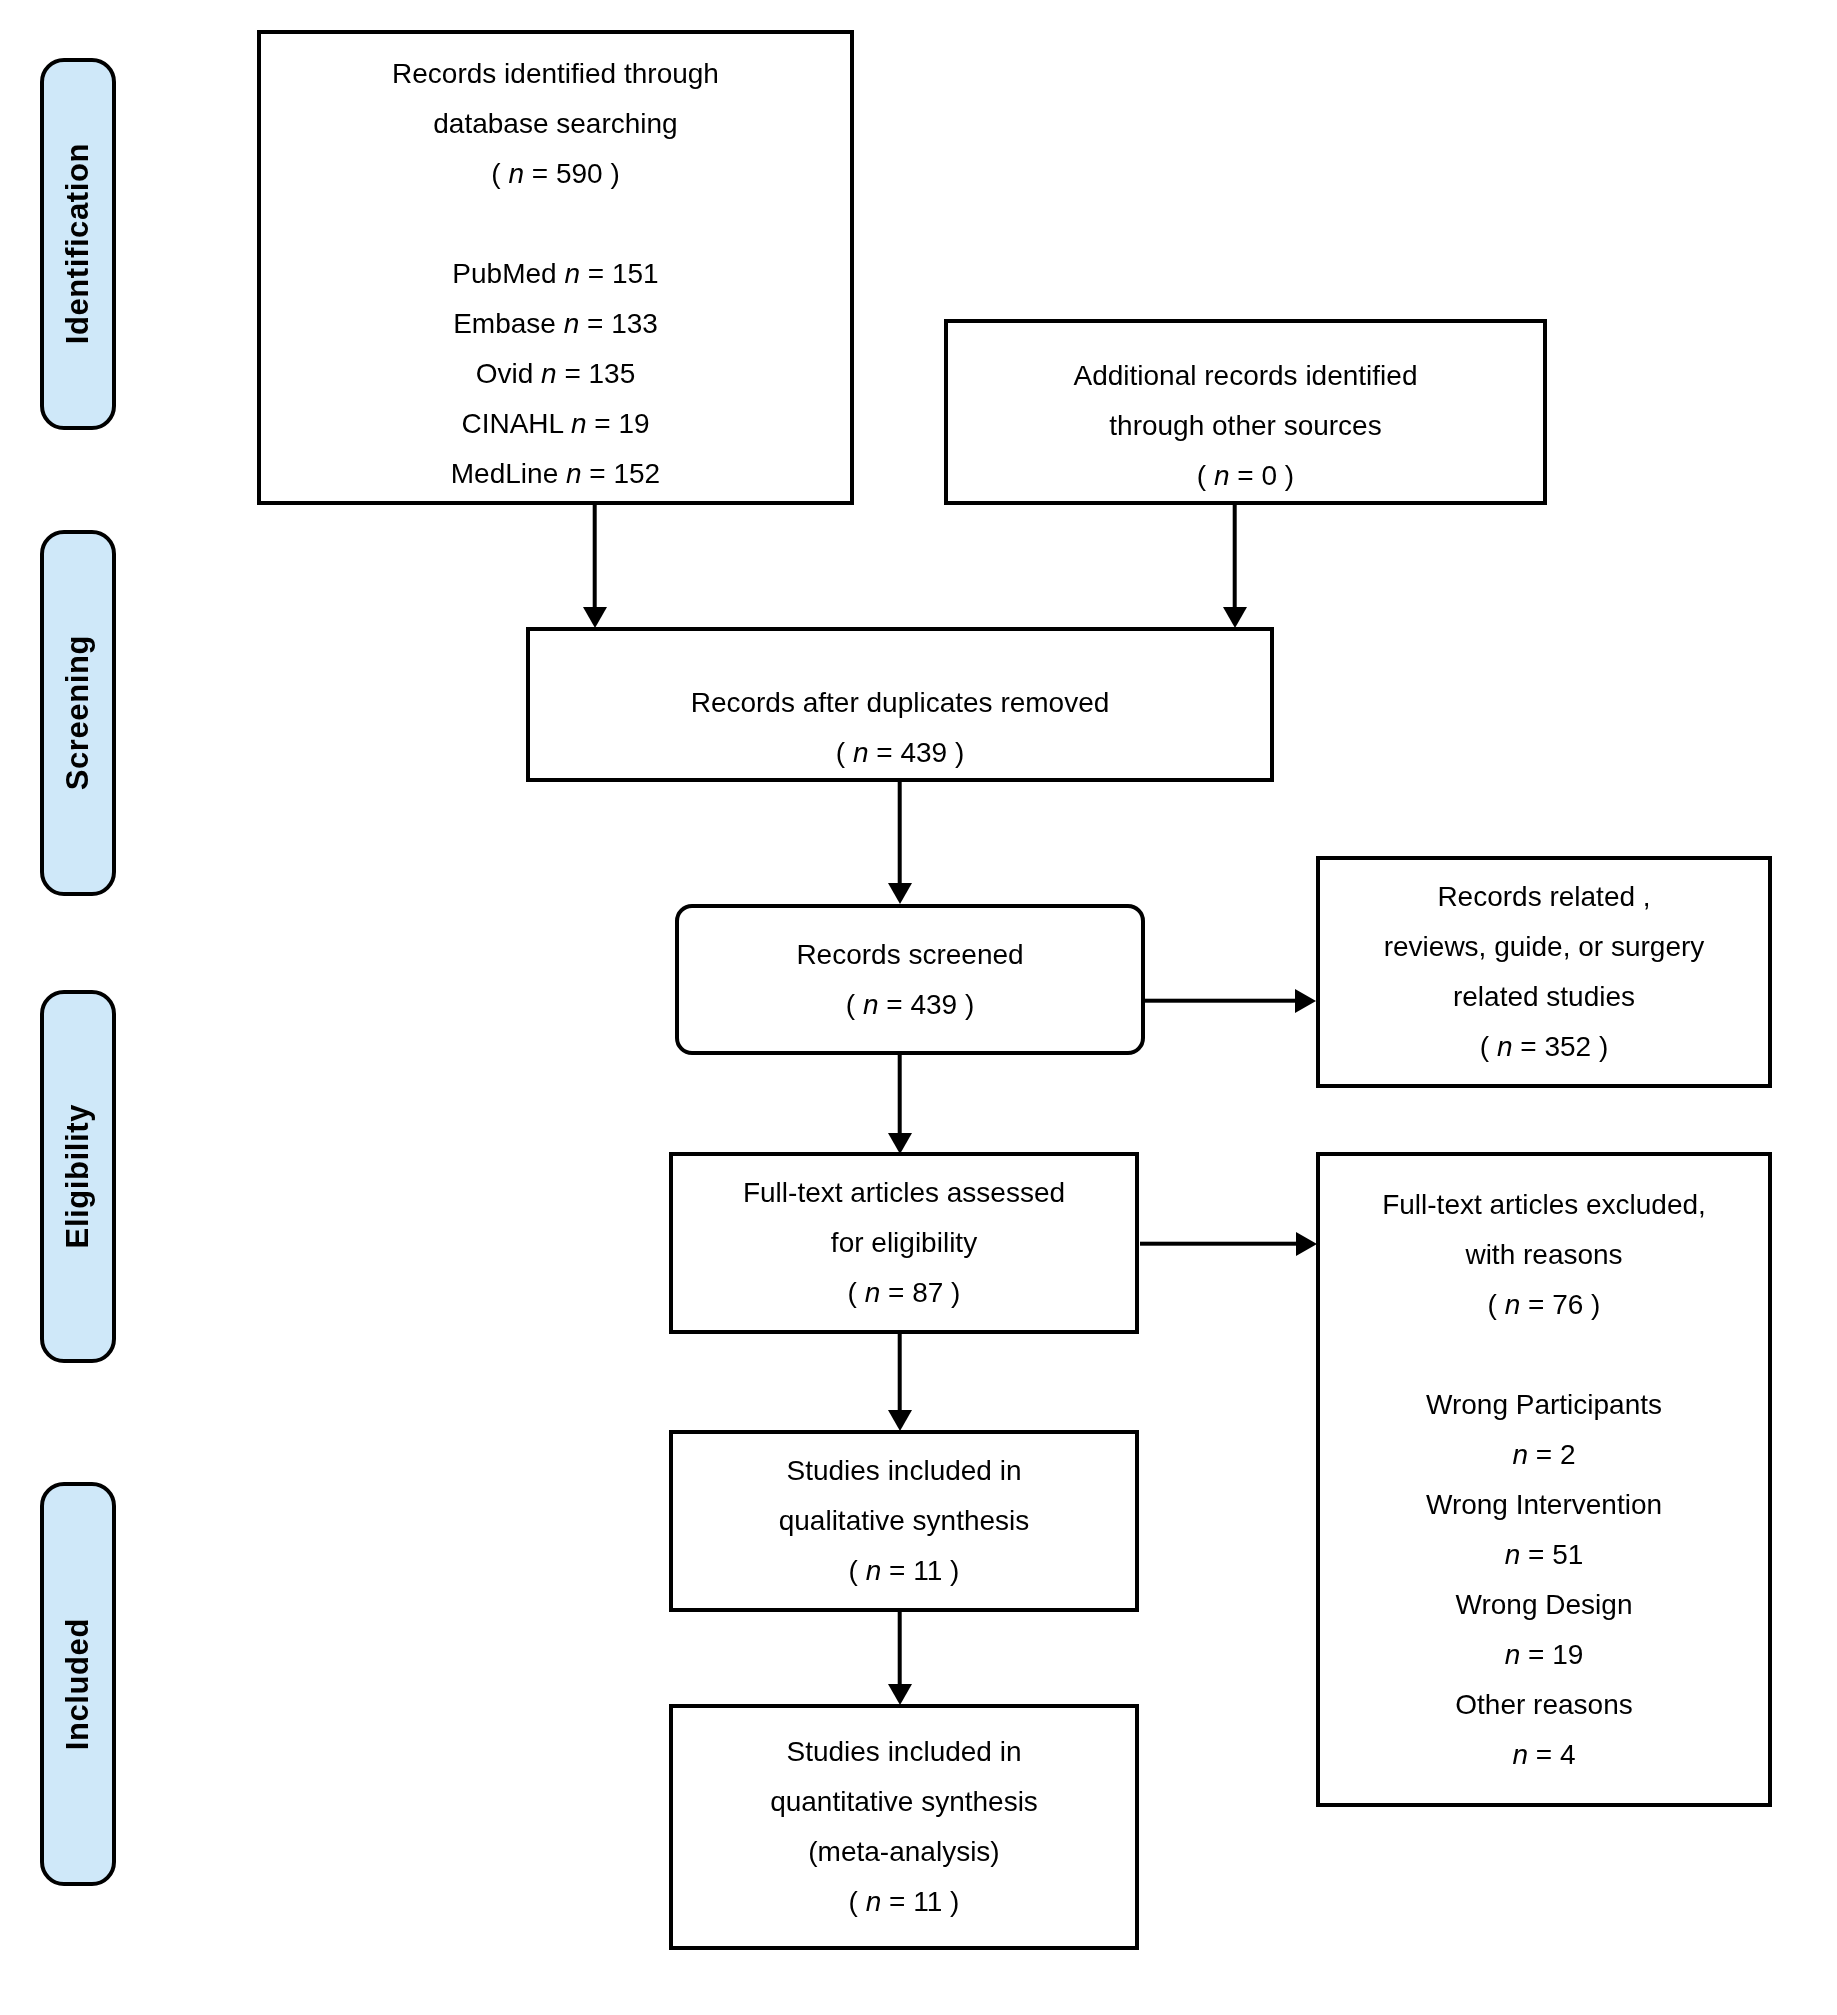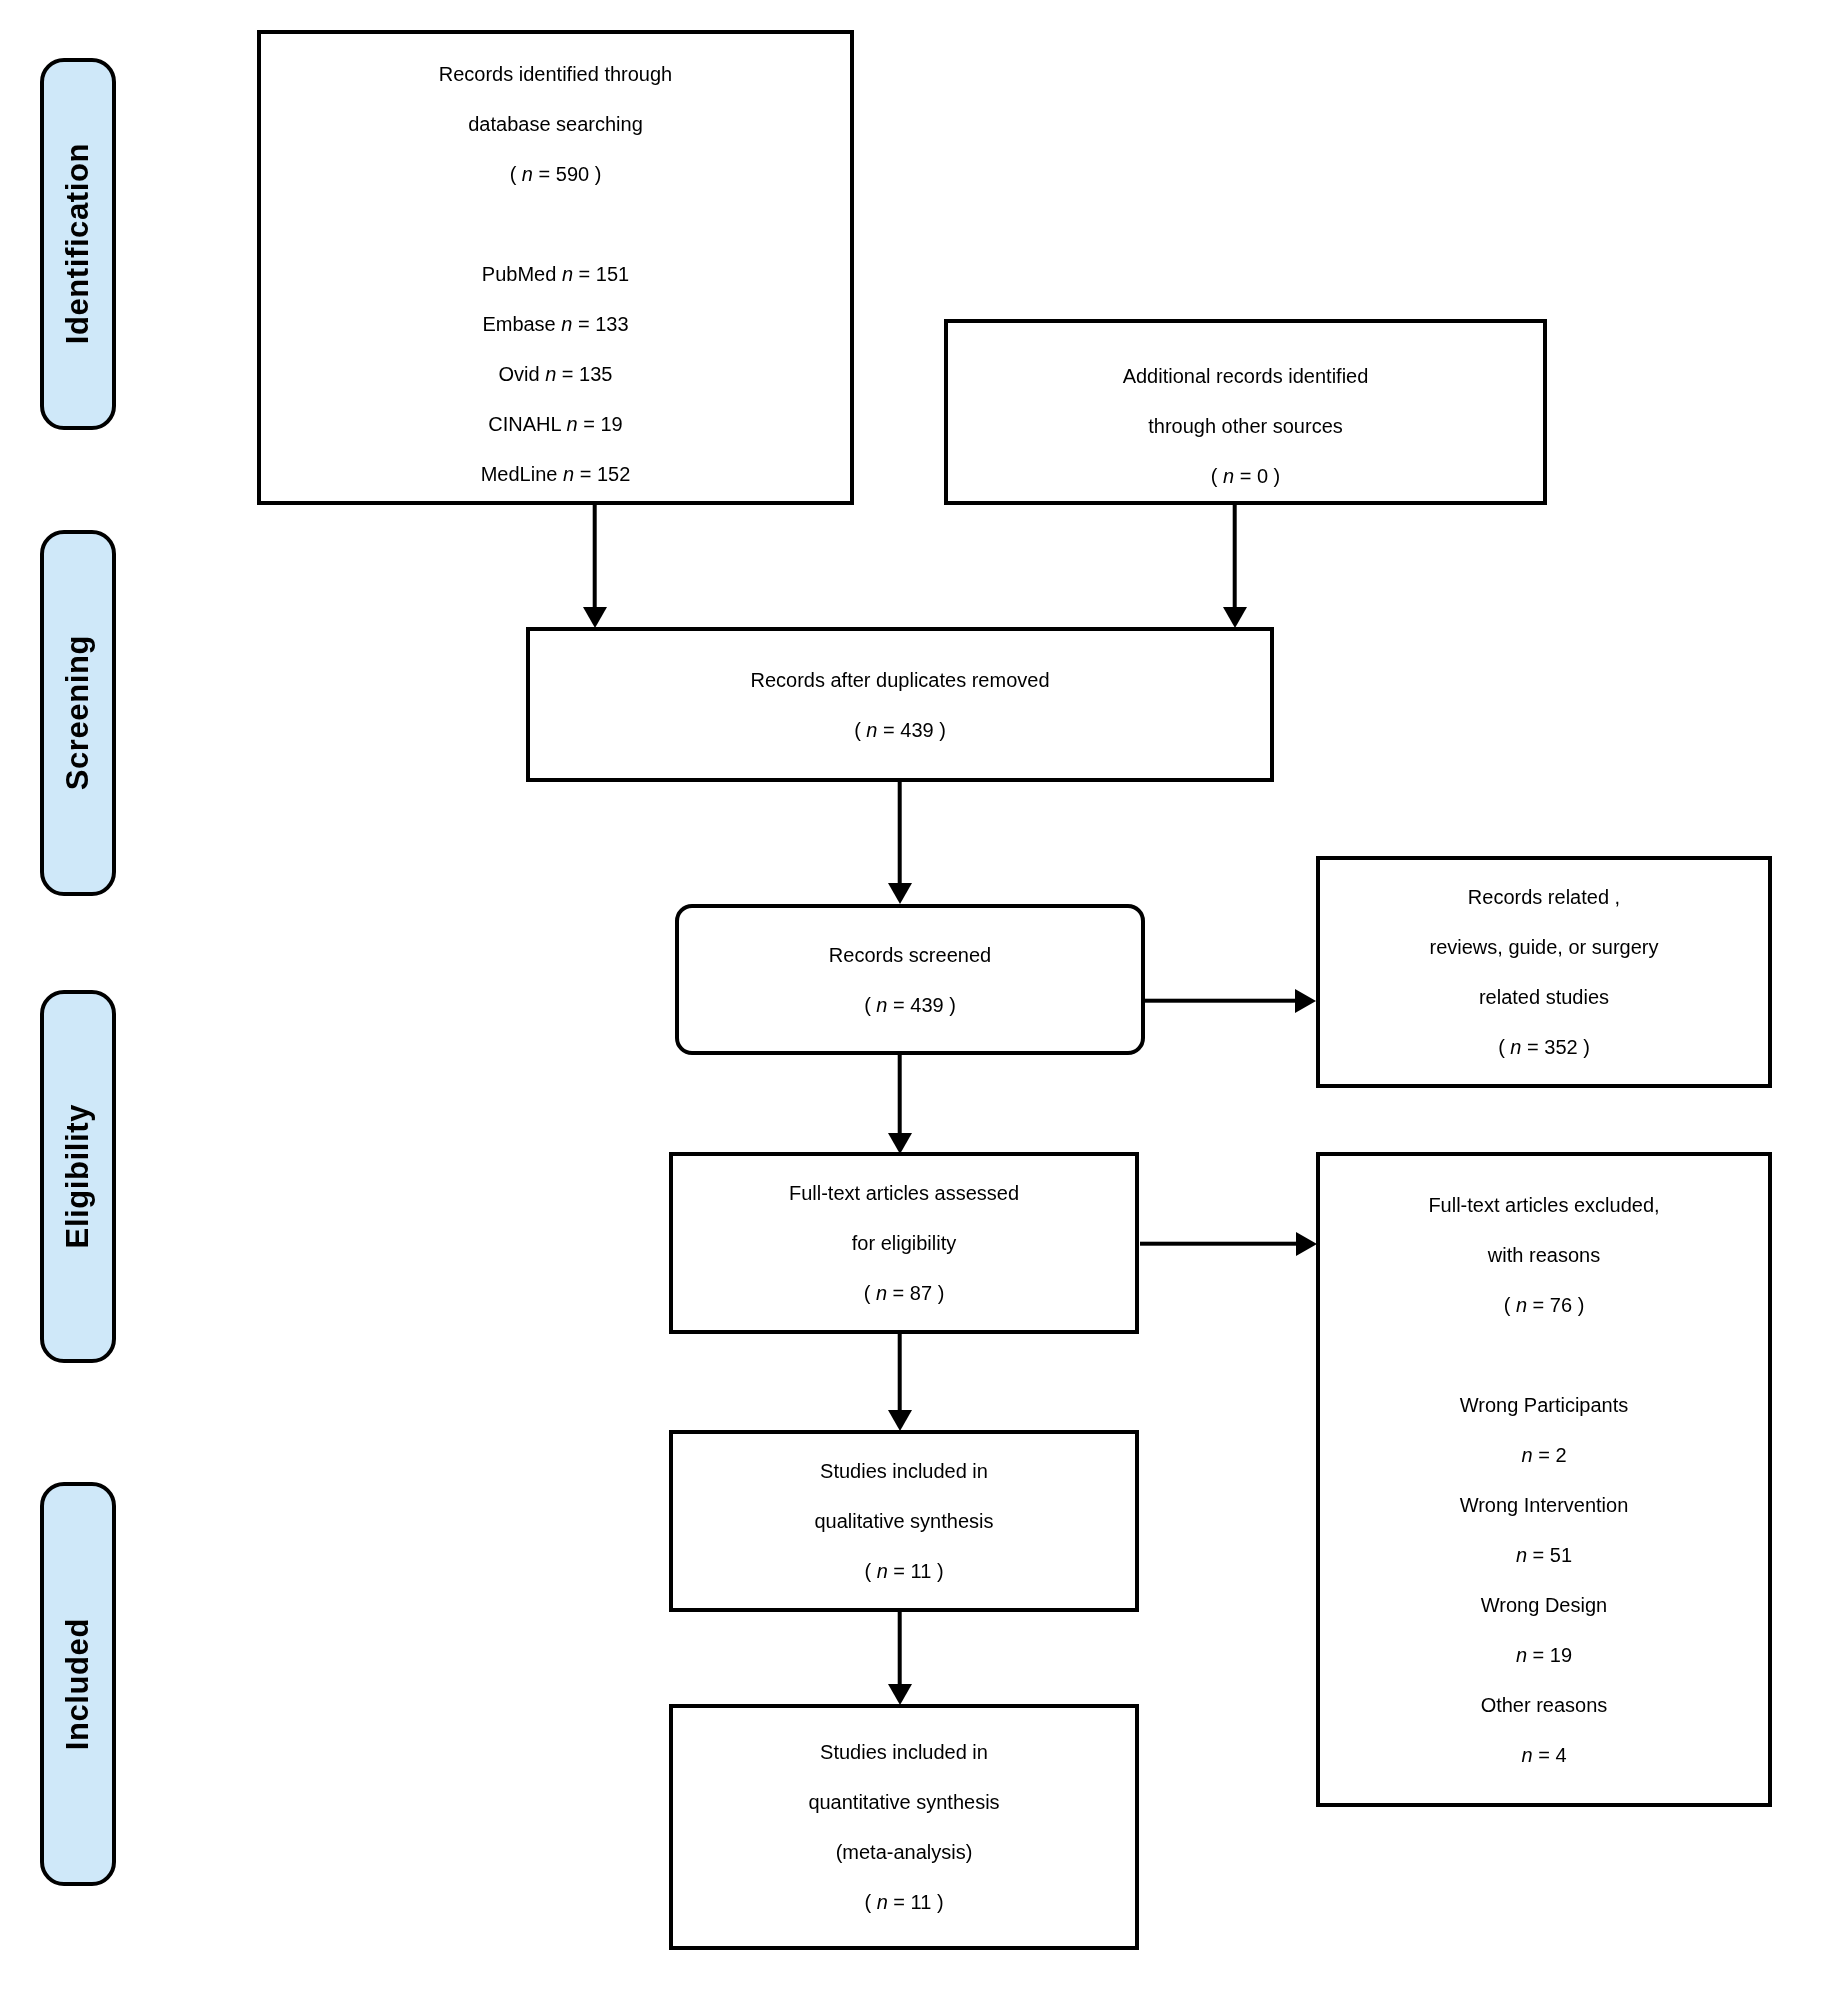--- a/index.html
+++ b/index.html
@@ -29,21 +29,21 @@
   }
   
   .fbox{
     position:absolute;
     background:#ffffff;
     border:4px solid var(--line_color,#000);
     box-sizing:border-box;
     display:flex;flex-direction:column;
     align-items:center;justify-content:center;
     text-align:center;
-    font-size:20px;line-height:50px;
+    font-size:28px;line-height:50px;
   }
   .fbox div{width:100%;}
   .spacer{height:50px;}
   .iN i{font-style:italic;}
   
   .varrow{position:absolute;width:25.4px;}
   .varrow .line{position:absolute;left:50%;transform:translateX(-50%);top:0;bottom:17.3px;width:4.6px;background:var(--line_color,#000);}
   .varrow .head-down{position:absolute;bottom:0;left:50%;transform:translateX(-50%);width:0;height:0;
     border-left:12.7px solid transparent;border-right:12.7px solid transparent;border-top:21px solid var(--line_color,#000);}
   .harrow{position:absolute;height:25.4px;}
@@ -80,21 +80,21 @@
     <div class="iN">CINAHL <i>n</i> = 19</div>
     <div class="iN">MedLine <i>n</i> = 152</div>
   </div>
 
   <div class="fbox" style="left:944px;top:319px;width:603px;height:186px;justify-content:flex-end;">
     <div>Additional records identified</div>
     <div>through other sources</div>
     <div class="iN">( <i>n</i> = 0 )</div>
   </div>
 
-  <div class="fbox" style="left:526px;top:627px;width:748px;height:155px;">
+  <div class="fbox" style="left:526px;top:627px;width:748px;height:155px;justify-content:flex-end;">
     <div>Records after duplicates removed</div>
     <div class="iN">( <i>n</i> = 439 )</div>
   </div>
 
   <div class="fbox" style="left:675px;top:904px;width:470px;height:151px;border-radius:17px;">
     <div>Records screened</div>
     <div class="iN">( <i>n</i> = 439 )</div>
   </div>
 
   <div class="fbox" style="left:1316px;top:856px;width:456px;height:232px;">

